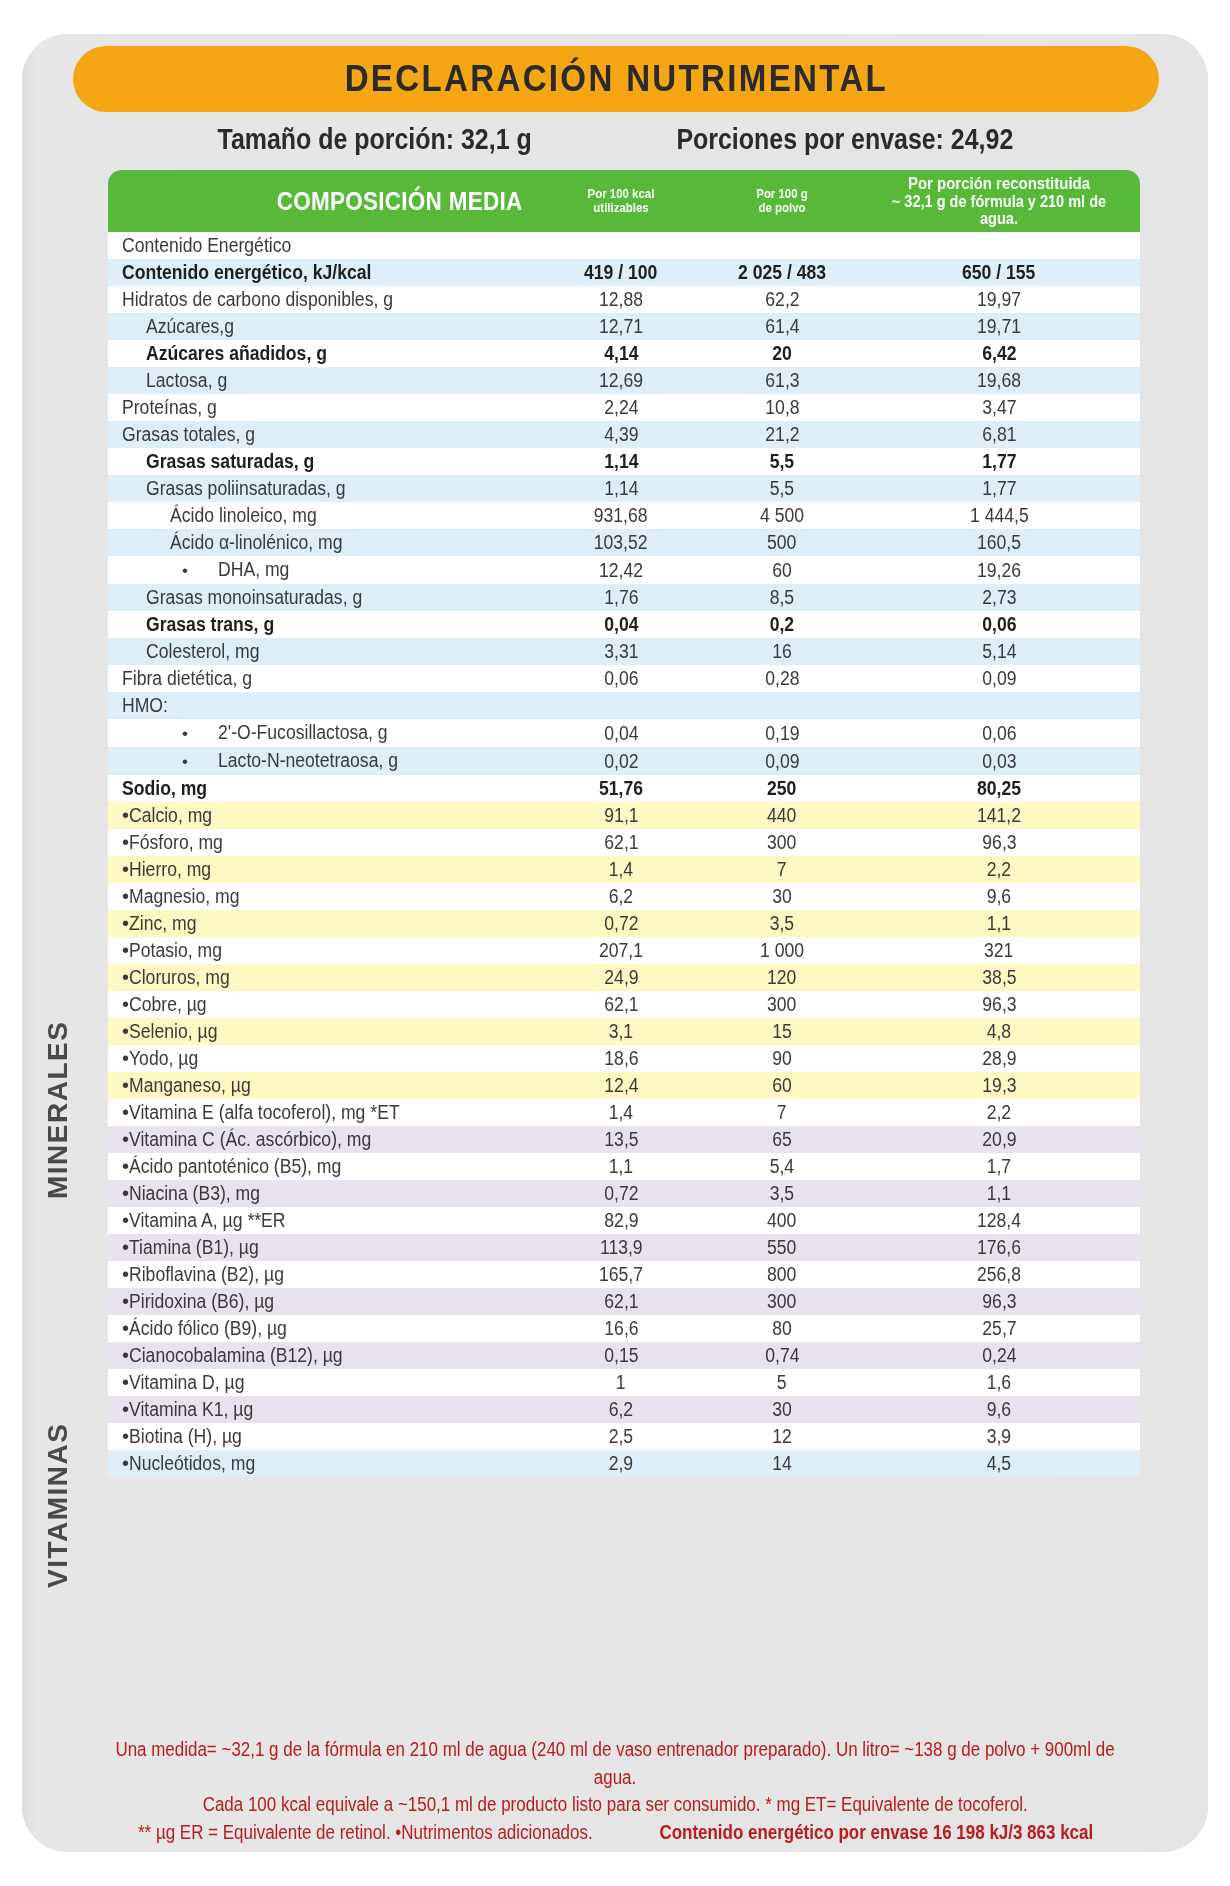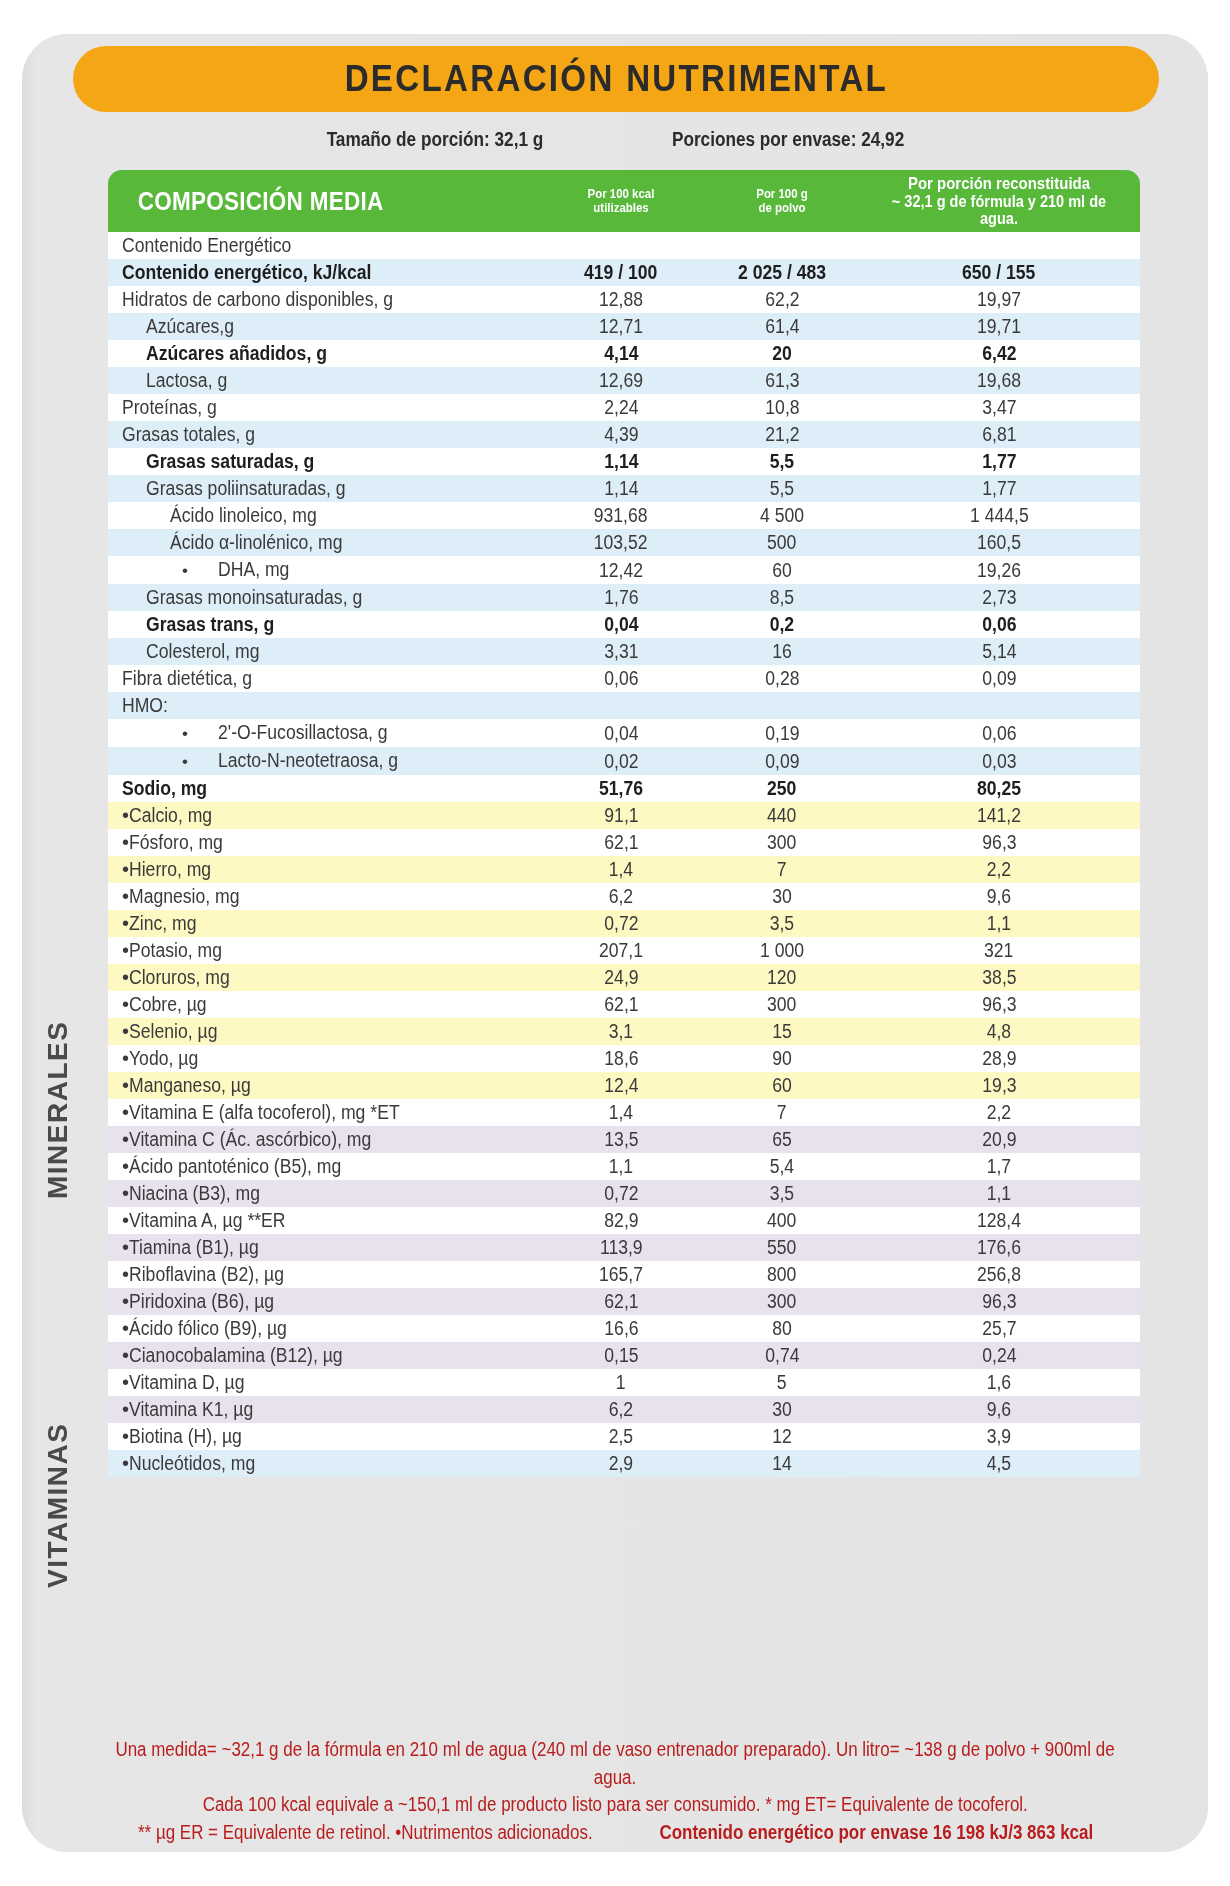--- a/index.html
+++ b/index.html
@@ -51,21 +51,21 @@
   }
 
   
   .serving-row {
     position: absolute;
     left: 73px; top: 122px;
     width: 1086px; height: 34px;
     display: flex; align-items: center; justify-content: center;
     gap: 92px;
     color: #2b2b2b;
-    font-size: 20px;
+    font-size: 29px;
     font-weight: 700;
   }
   .serving-row span { transform: scaleX(0.86); display:inline-block; }
 
   
   .table-wrap {
     position: absolute;
     left: 108px; top: 170px;
     width: 1032px;
   }
@@ -82,21 +82,21 @@
 
   thead th {
     background: #58b83a;
     color: #ffffff;
     font-weight: 700;
     vertical-align: middle;
     padding: 0;
     height: 62px;
   }
   thead th.h0 {
-    text-align: left;
+    text-align: right;
     padding-left: 16px;
     font-size: 25px;
     letter-spacing: 0.3px;
   }
   thead th.h0 .hx { transform: scaleX(0.9); display:inline-block; }
   thead th .ln { display:block; line-height: 1.04; transform: scaleX(0.88); }
   thead th.h1, thead th.h2 { font-size: 13px; }
   thead th.h3 { font-size: 17px; }
   thead th.h3 .ln2 { font-size: 16.5px; }
   thead tr th:first-child { border-top-left-radius: 14px; }

